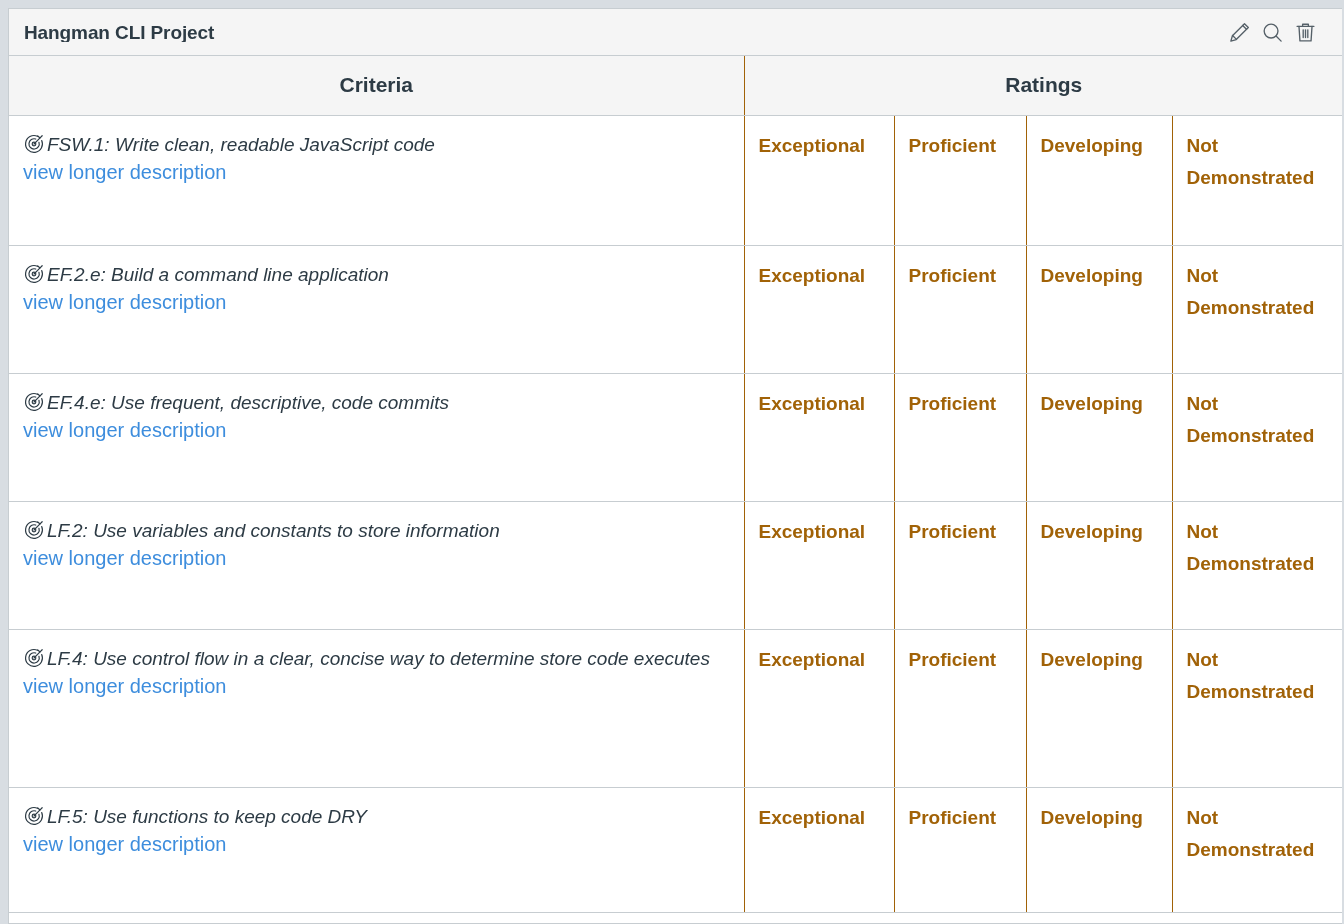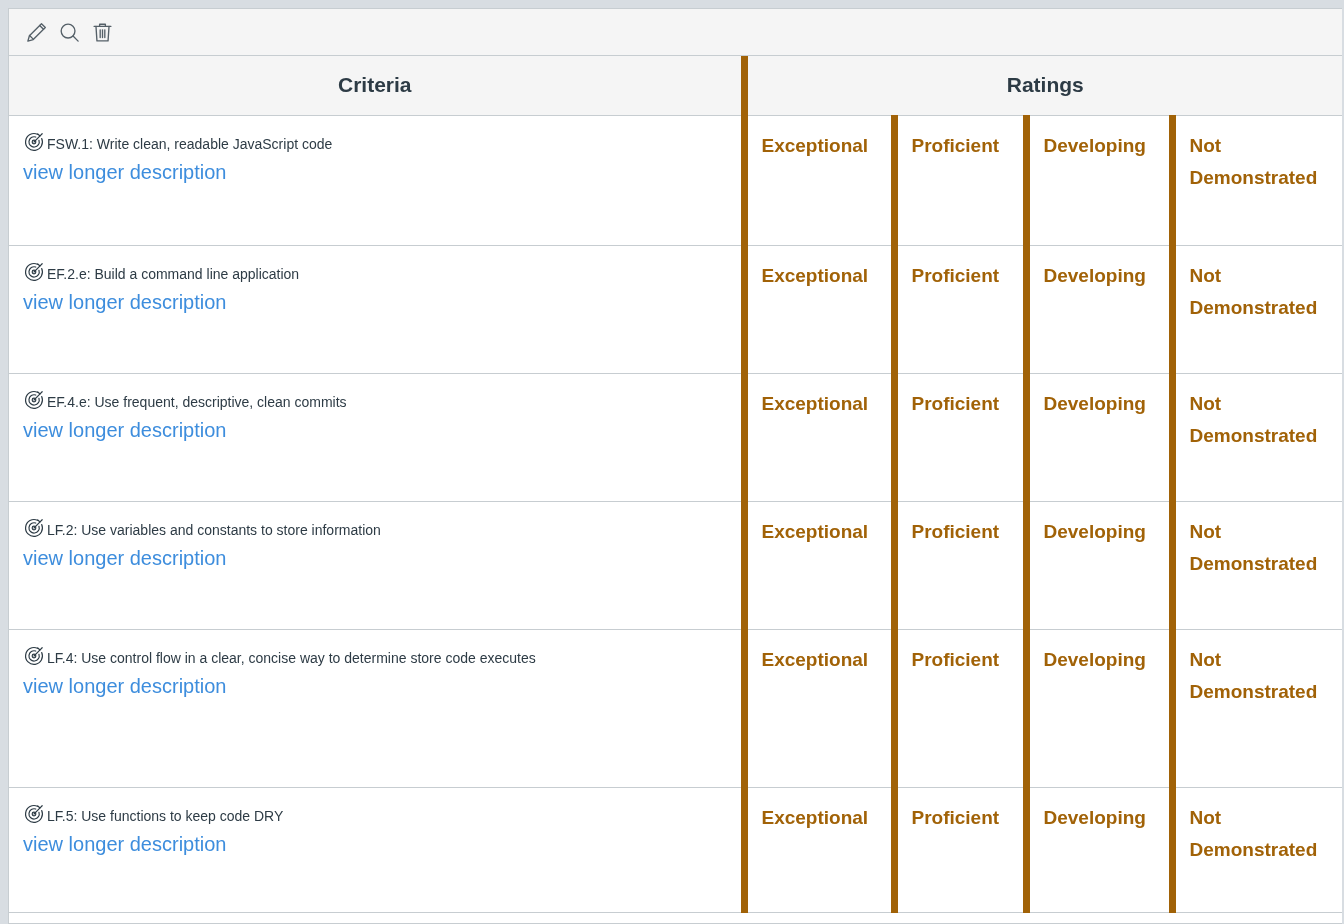--- a/index.html
+++ b/index.html
@@ -76,21 +76,21 @@
   .rubric-table {
     width: 100%;
     border-collapse: collapse;
     table-layout: fixed;
   }
 
   .rubric-table th,
   .rubric-table td {
     vertical-align: top;
     box-sizing: border-box;
-    border-right: 7px solid #a16207;
+    border-right: 1px solid #a16207;
     border-bottom: 1px solid #c7cdd1;
     background: #ffffff;
   }
 
   .rubric-table thead th {
     background: #f5f5f5;
     text-align: center;
     vertical-align: middle;
     font-size: 21px;
     font-weight: bold;
@@ -103,24 +103,25 @@
   col.col-r0        { width: 150px; }
   col.col-r1        { width: 132px; }
   col.col-r2        { width: 146px; }
   col.col-r3        { width: 171px; }
 
   
   td.criteria-cell {
     padding: 14px 14px 12px 14px;
   }
   .criteria-line {
-    font-size: 14px;
+    font-size: 19px;
     line-height: 29px;
     color: #2d3b45;
     font-weight: normal;
+    font-style: italic;
   }
   .outcome-icon {
     display: inline-block;
     width: 22px;
     height: 22px;
     vertical-align: -4px;
     margin-right: 2px;
     color: #2d3b45;
   }
   .outcome-icon svg { display: block; }
@@ -149,20 +150,21 @@
   .rubric-table th.last-col,
   .rubric-table td.last-col { border-right: none; }
 </style>
 </head>
 <body>
 
 <div id="rubric-root">
   <div class="rubric-frame">
 
     <div class="rubric-titlebar">
+      <div class="rubric-title">Hangman CLI Project</div>
       <div class="titlebar-icons">
         <div class="tb-icon">
           <svg width="23" height="23" viewBox="0 0 24 24" fill="none" stroke="currentColor" stroke-width="1.4" stroke-linecap="round" stroke-linejoin="round">
             <path d="M17.2 2.8l4 4L8.6 19.4 3 21l1.6-5.6z"></path>
             <path d="M15.3 4.7l4 4"></path>
             <path d="M4.8 15.2l4 4"></path>
           </svg>
         </div>
         <div class="tb-icon">
           <svg width="23" height="23" viewBox="0 0 24 24" fill="none" stroke="currentColor" stroke-width="1.4" stroke-linecap="round">
@@ -240,21 +242,21 @@
               <div class="rating-label">Not Demonstrated</div>
             </td>
           </tr>
           <tr style="height: 128px;">
             <td class="criteria-cell"><div class="criteria-line"><span class="outcome-icon"><svg width="22" height="22" viewBox="0 0 24 24" fill="none" stroke="currentColor" stroke-width="1.3" stroke-linecap="round" stroke-linejoin="round">
                     <path d="M20.4 8.2A9.2 9.2 0 1 1 15.8 3.6"></path>
                     <path d="M17.4 10.1A5.6 5.6 0 1 1 13.9 6.6"></path>
                     <circle cx="12" cy="12" r="2"></circle>
                     <path d="M12 12l6.6-6.6"></path>
                     <path d="M16.1 3.2l2.5 2.2 2.3-2.4"></path>
-                  </svg></span><span>EF.4.e: Use frequent, descriptive, clean commits</span></div><a class="criteria-desc-link">view longer description</a></td>
+                  </svg></span><span>EF.4.e: Use frequent, descriptive, code commits</span></div><a class="criteria-desc-link">view longer description</a></td>
             <td class="rating-cell">
               <div class="rating-label">Exceptional</div>
             </td>
             <td class="rating-cell">
               <div class="rating-label">Proficient</div>
             </td>
             <td class="rating-cell">
               <div class="rating-label">Developing</div>
             </td>
             <td class="rating-cell last-col">

